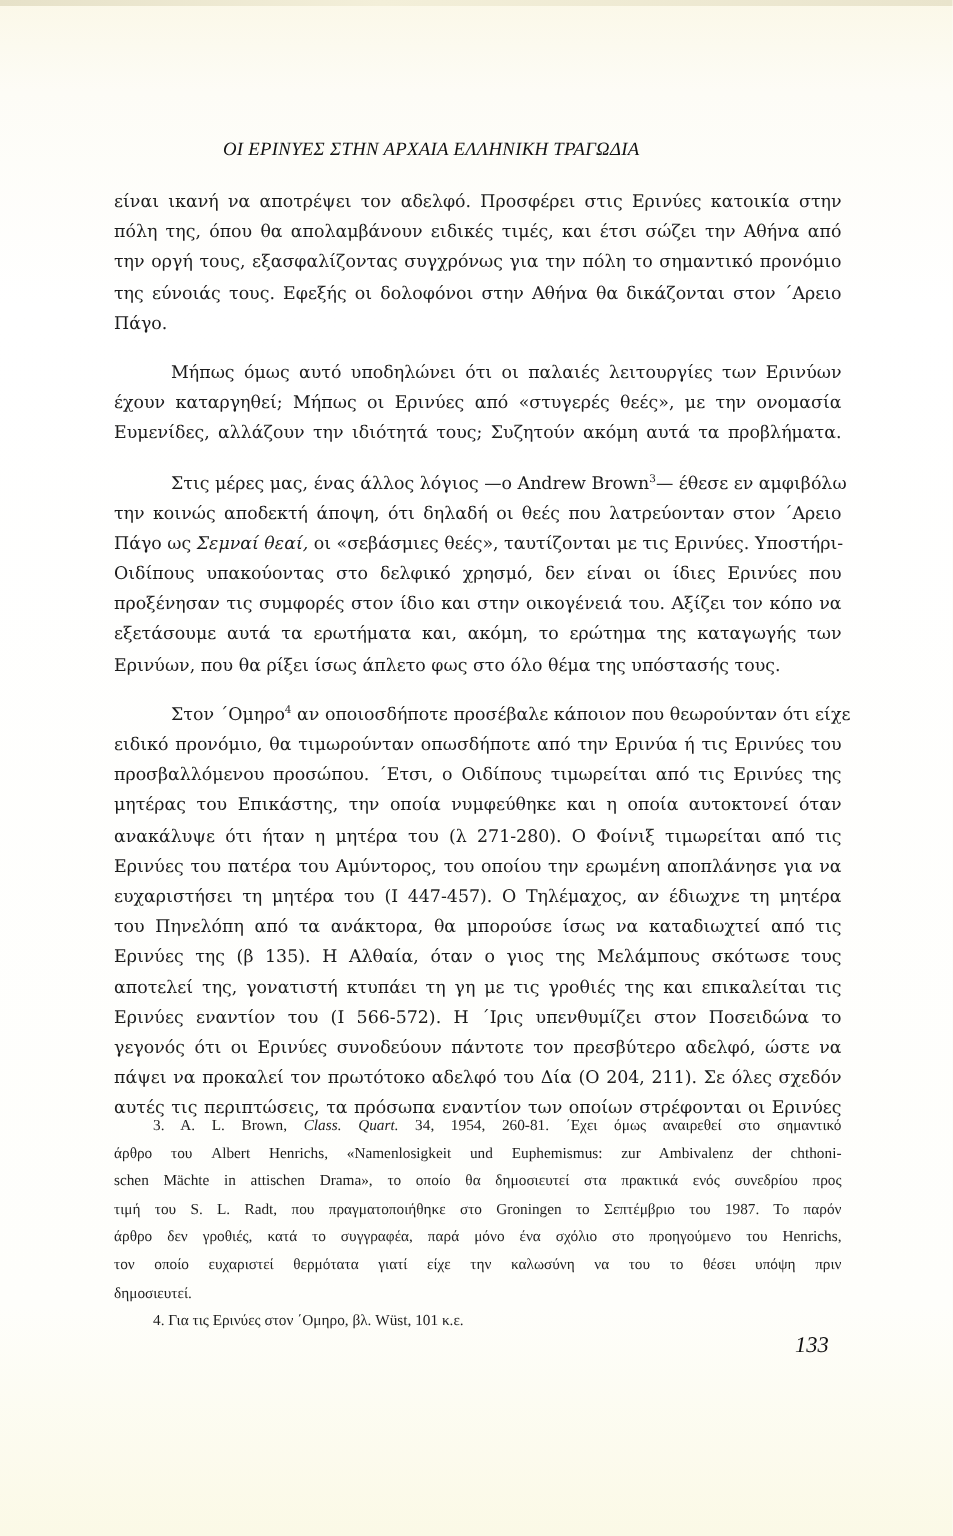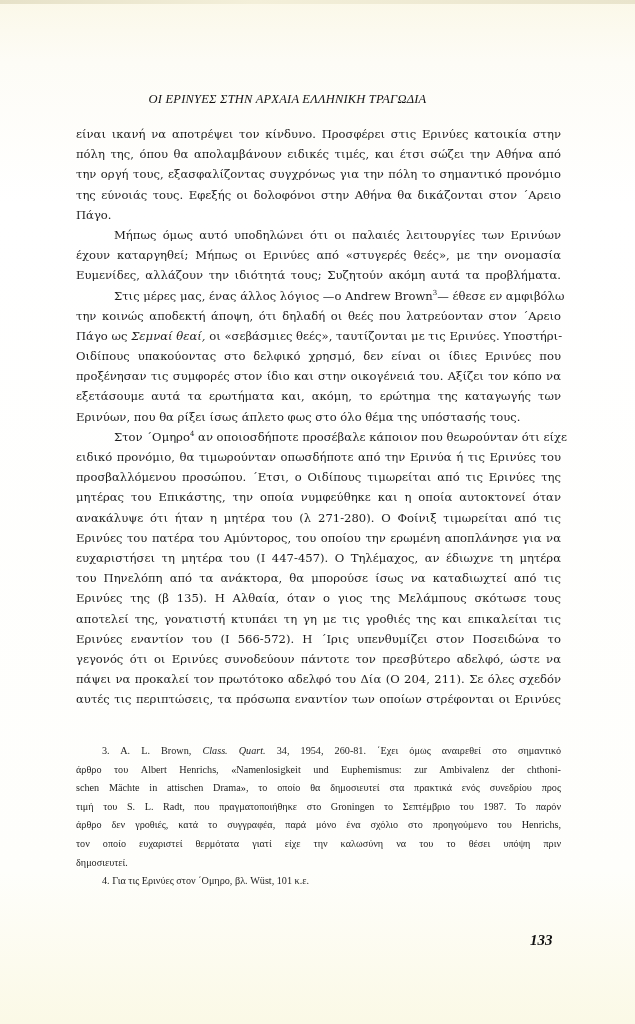--- a/index.html
+++ b/index.html
@@ -55,20 +55,21 @@
       text-align-last: justify;
       text-align: justify;
       height: 20.2px;
       overflow: visible;
     }
     .line.last {
       text-align-last: left;
     }
     .indent {
       padding-left: 38px;
+      margin-top: 13px;
     }
     .footnotes {
       position: absolute;
       left: 76px;
       top: 742px;
       width: 485px;
       font-family: Liberation Serif, serif;
       font-size: 10.2px;
       line-height: 18.6px;
       color: #1c1c1c;
@@ -82,40 +83,40 @@
     }
     .fline.last {
       text-align-last: left;
     }
     .fn-indent {
       padding-left: 26px;
     }
     .page-number {
       position: absolute;
       left: 530px;
-      top: 932px;
+      top: 889px;
       font-family: "Liberation Serif", serif;
       font-style: italic;
-      font-weight: bold;
+      font-weight: normal;
       font-size: 15px;
       color: #111;
     }
     i, .it { font-style: italic; }
     sup { font-size: 7px; vertical-align: 5px; line-height: 0; }
   </style>
 </head>
 <body>
 
 <div class="page">
   <div class="edge-top"></div>
 
   <div class="running-head">ΟΙ ΕΡΙΝΥΕΣ ΣΤΗΝ ΑΡΧΑΙΑ ΕΛΛΗΝΙΚΗ ΤΡΑΓΩΔΙΑ</div>
 
   <div class="body-text">
-    <span class="line">είναι ικανή να αποτρέψει τον κίνδυνο. Προσφέρει στις Ερινύες κατοικία στην</span>
+    <span class="line">είναι ικανή να αποτρέψει τον αδελφό. Προσφέρει στις Ερινύες κατοικία στην</span>
     <span class="line">πόλη της, όπου θα απολαμβάνουν ειδικές τιμές, και έτσι σώζει την Αθήνα από</span>
     <span class="line">την οργή τους, εξασφαλίζοντας συγχρόνως για την πόλη το σημαντικό προνόμιο</span>
     <span class="line">της εύνοιάς τους. Εφεξής οι δολοφόνοι στην Αθήνα θα δικάζονται στον ΄Αρειο</span>
     <span class="line last">Πάγο.</span>
 
     <span class="line indent">Μήπως όμως αυτό υποδηλώνει ότι οι παλαιές λειτουργίες των Ερινύων</span>
     <span class="line">έχουν καταργηθεί; Μήπως οι Ερινύες από «στυγερές θεές», με την ονομασία</span>
     <span class="line">Ευμενίδες, αλλάζουν την ιδιότητά τους; Συζητούν ακόμη αυτά τα προβλήματα.</span>
 
     <span class="line indent"><span>Στις μέρες μας, ένας άλλος λόγιος —ο Andrew Brown</span><sup>3</sup><span>— έθεσε εν αμφιβόλω</span></span>

